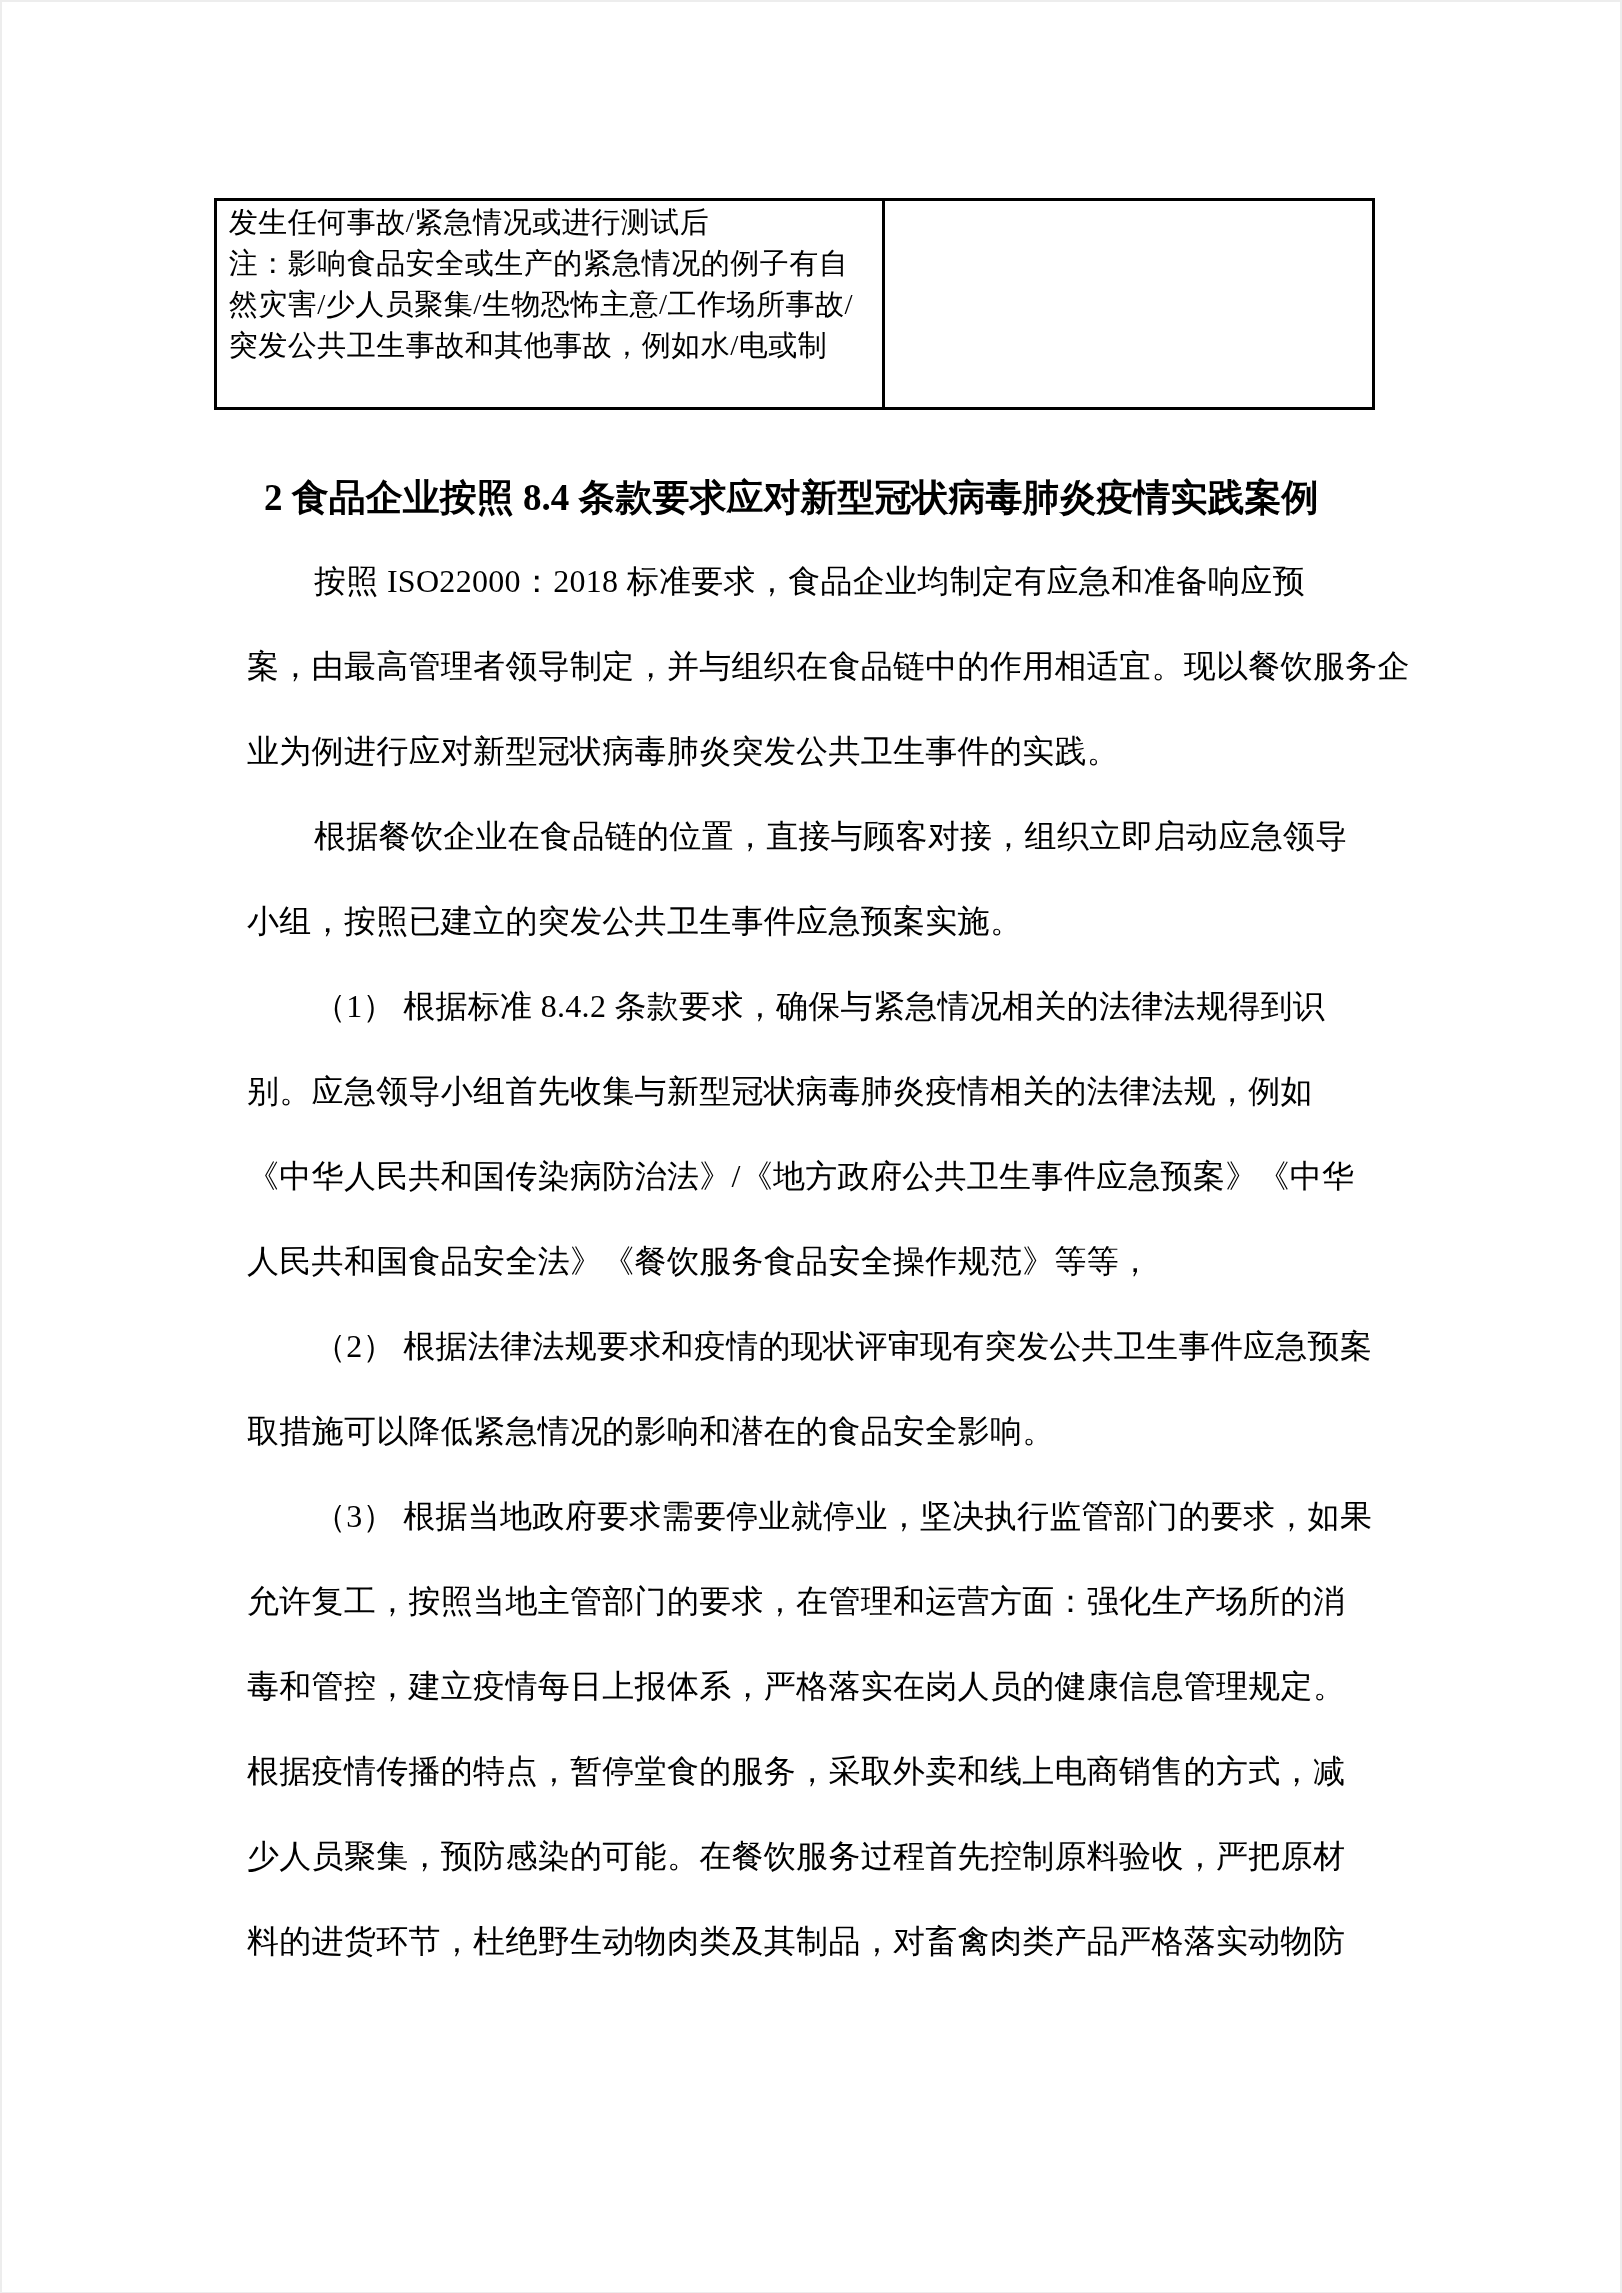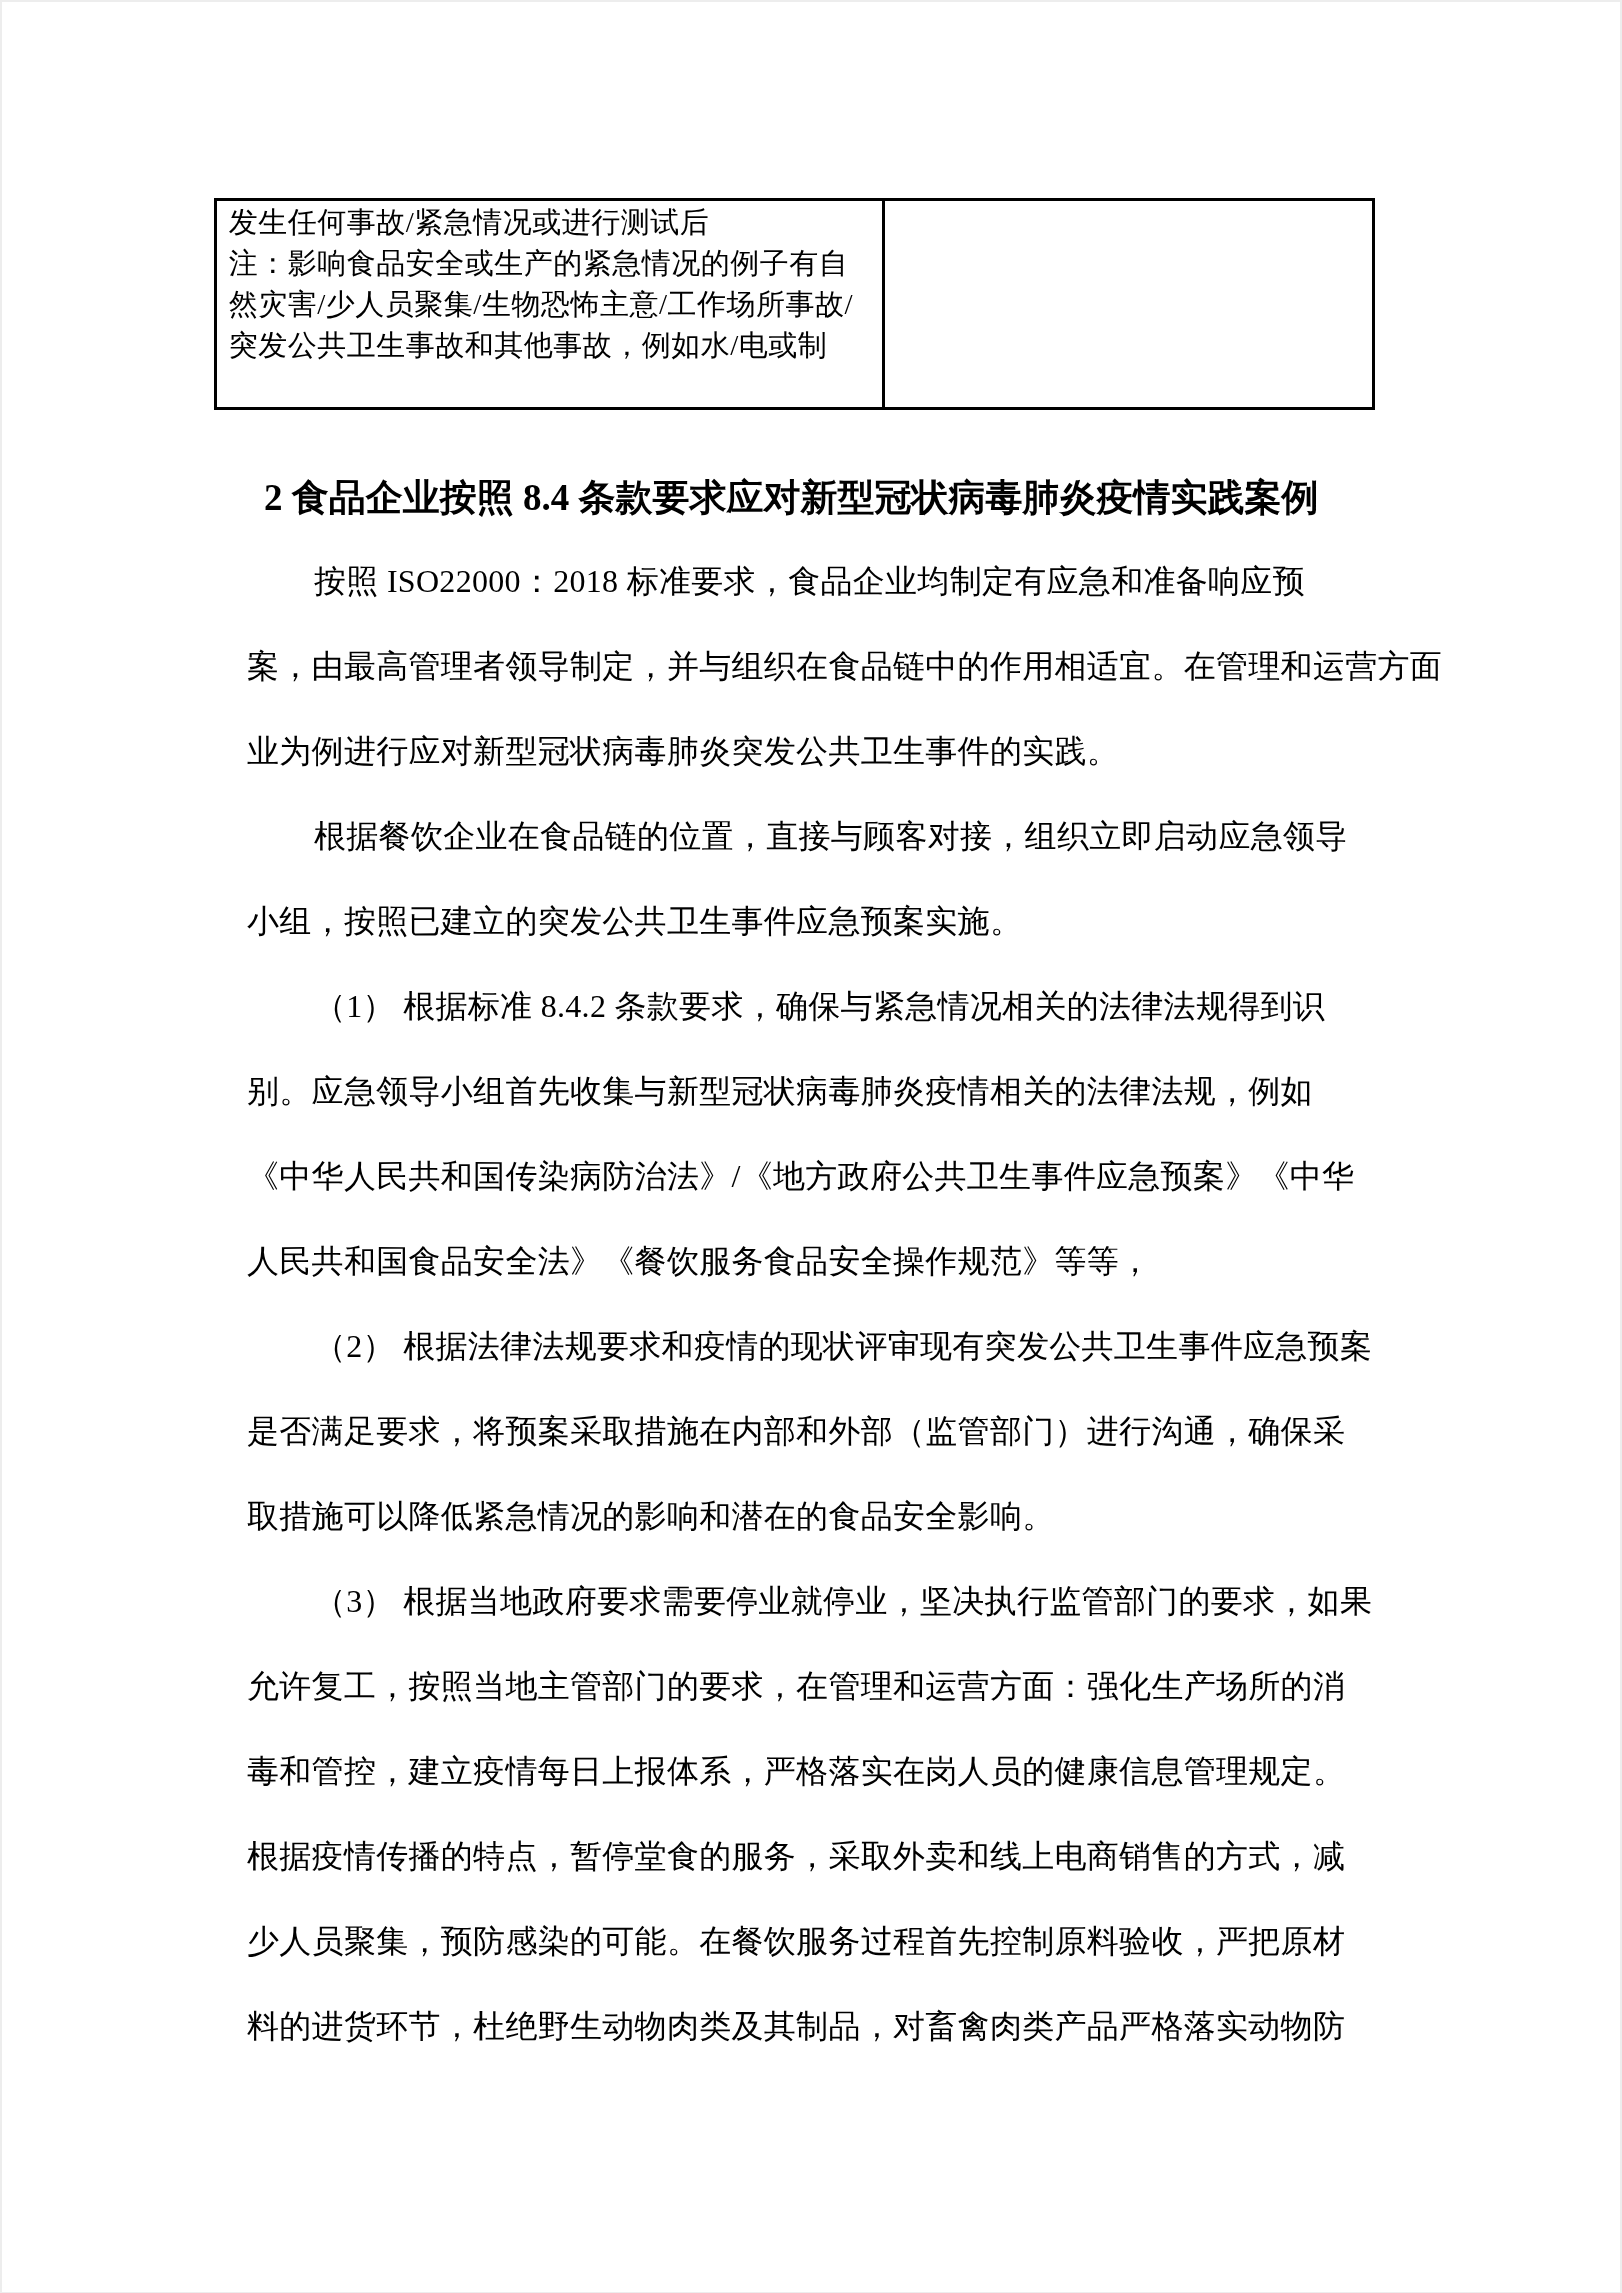--- a/index.html
+++ b/index.html
@@ -96,30 +96,29 @@
         <div class="cell-line">然灾害/少人员聚集/生物恐怖主意/工作场所事故/</div>
         <div class="cell-line">突发公共卫生事故和其他事故，例如水/电或制</div>
       </div>
     <div class="cell cell-right"></div>
   </div>
 
   <h1 class="heading">2 食品企业按照 8.4 条款要求应对新型冠状病毒肺炎疫情实践案例</h1>
 
   <div class="body-text">
       <div class="body-line indent">按照 ISO22000：2018 标准要求，食品企业均制定有应急和准备响应预</div>
-      <div class="body-line">案，由最高管理者领导制定，并与组织在食品链中的作用相适宜。在管理和运营方面</div>
+      <div class="body-line">案，由最高管理者领导制定，并与组织在食品链中的作用相适宜。现以餐饮服务企</div>
       <div class="body-line">业为例进行应对新型冠状病毒肺炎突发公共卫生事件的实践。</div>
       <div class="body-line indent">根据餐饮企业在食品链的位置，直接与顾客对接，组织立即启动应急领导</div>
       <div class="body-line">小组，按照已建立的突发公共卫生事件应急预案实施。</div>
       <div class="body-line indent">（1） 根据标准 8.4.2 条款要求，确保与紧急情况相关的法律法规得到识</div>
       <div class="body-line">别。应急领导小组首先收集与新型冠状病毒肺炎疫情相关的法律法规，例如</div>
       <div class="body-line">《中华人民共和国传染病防治法》/《地方政府公共卫生事件应急预案》《中华</div>
       <div class="body-line">人民共和国食品安全法》《餐饮服务食品安全操作规范》等等，</div>
       <div class="body-line indent">（2） 根据法律法规要求和疫情的现状评审现有突发公共卫生事件应急预案</div>
-      <div class="body-line">是否满足要求，将预案采取措施在内部和外部（监管部门）进行沟通，确保采</div>
       <div class="body-line">取措施可以降低紧急情况的影响和潜在的食品安全影响。</div>
       <div class="body-line indent">（3） 根据当地政府要求需要停业就停业，坚决执行监管部门的要求，如果</div>
       <div class="body-line">允许复工，按照当地主管部门的要求，在管理和运营方面：强化生产场所的消</div>
       <div class="body-line">毒和管控，建立疫情每日上报体系，严格落实在岗人员的健康信息管理规定。</div>
       <div class="body-line">根据疫情传播的特点，暂停堂食的服务，采取外卖和线上电商销售的方式，减</div>
       <div class="body-line">少人员聚集，预防感染的可能。在餐饮服务过程首先控制原料验收，严把原材</div>
       <div class="body-line">料的进货环节，杜绝野生动物肉类及其制品，对畜禽肉类产品严格落实动物防</div>
     </div>
 
 </div>

